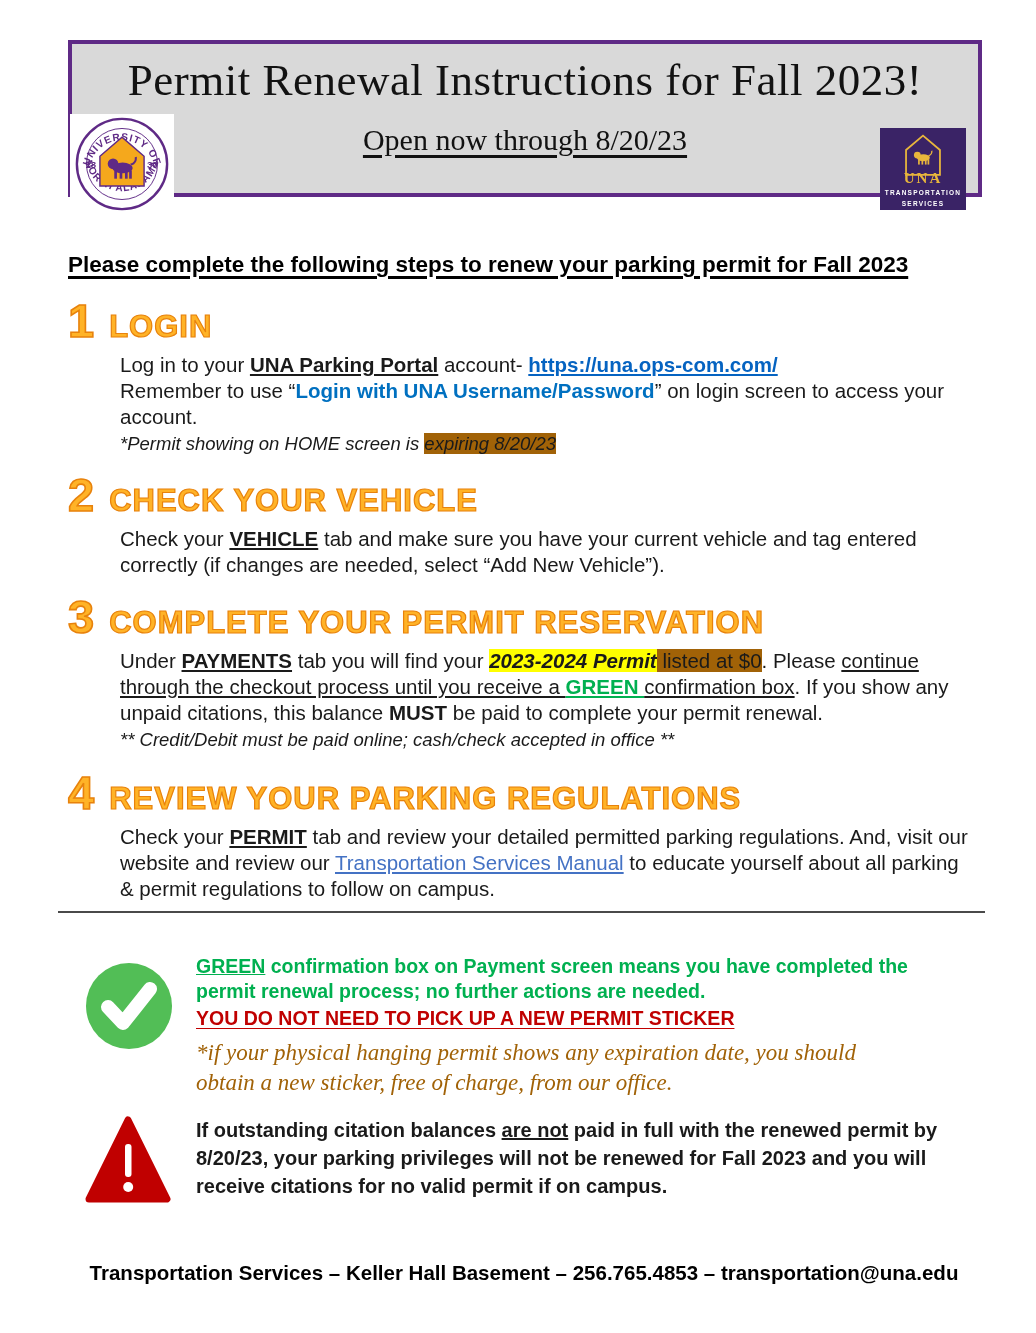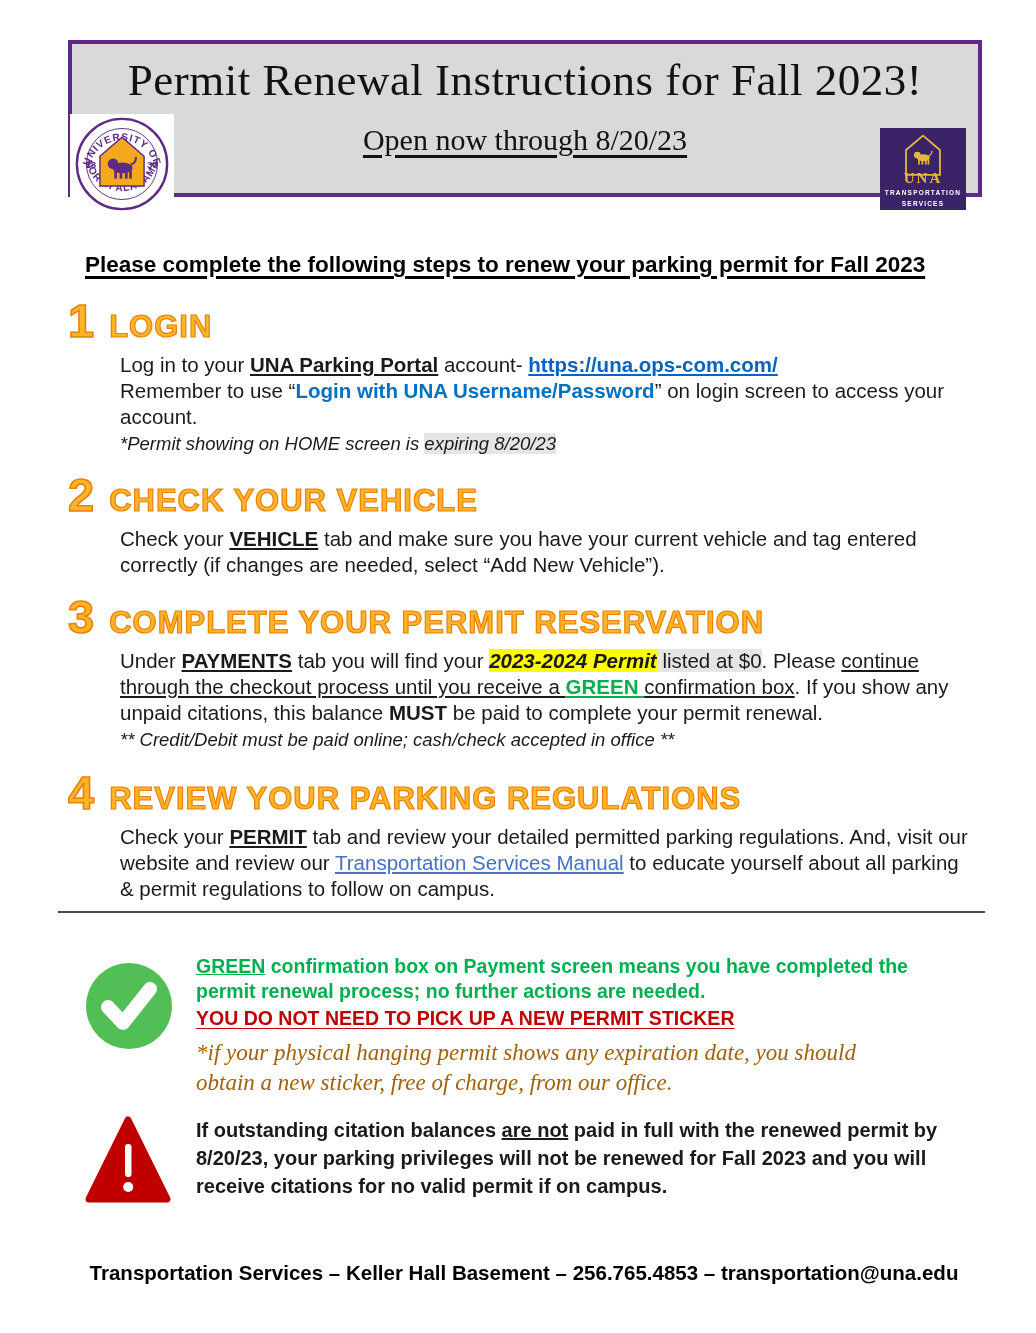--- a/index.html
+++ b/index.html
@@ -36,41 +36,40 @@
     font-family:"Liberation Serif", serif; font-weight:bold; color:#e8b63c;
     font-size:15px; letter-spacing:2px; margin-top:-8px;
   }
   .logo-dept { color:#ffffff; font-weight:bold; font-size:6.5px; letter-spacing:1.2px; line-height:1.8; text-align:center; }
 
   
   .intro {
     position:absolute; left:68px; top:252px; font-size:22.5px; font-weight:bold;
     color:#000; text-decoration:underline; text-underline-offset:4px; text-decoration-thickness:2.5px;
     white-space:nowrap;
-    margin-left:17px;
   }
 
   
   .step { position:absolute; left:68px; width:912px; }
   .step-head { display:flex; align-items:baseline; gap:15px; }
   .step-num {
     font-size:47px; font-weight:800; line-height:1; color:#ffb327;
     -webkit-text-stroke:1.6px #e8820c;
   }
   .step-title {
     font-size:31px; font-weight:800; color:#ffb327; letter-spacing:1px;
     -webkit-text-stroke:1.2px #e8820c;
   }
   .step-body { margin-left:52px; margin-top:7px; font-size:20.5px; line-height:1.27; width:852px; color:#1a1a1a; }
   .step-note { margin-left:52px; margin-top:3px; font-size:18.5px; font-style:italic; color:#1a1a1a; }
 
   .bold-u   { font-weight:bold; text-decoration:underline; }
   .link     { color:#0563c1; font-weight:bold; text-decoration:underline; cursor:pointer; }
   .blue-bold{ color:#0070c0; font-weight:bold; }
-  .hl       { background:#e5e5e5; }
+  .hl       { background:#a16207; }
   .hl-bi    { background:#ffff00; font-weight:bold; font-style:italic; }
   .u        { text-decoration:underline; }
   .green-u  { color:#00b050; font-weight:bold; text-decoration:underline; }
   .bold     { font-weight:bold; }
   .ital     { }
   .manual-link { color:#4472c4; text-decoration:underline; cursor:pointer; }
 
   
   .divider { position:absolute; left:58px; top:911px; width:927px; height:2px; background:#4a4a4a; }
 

